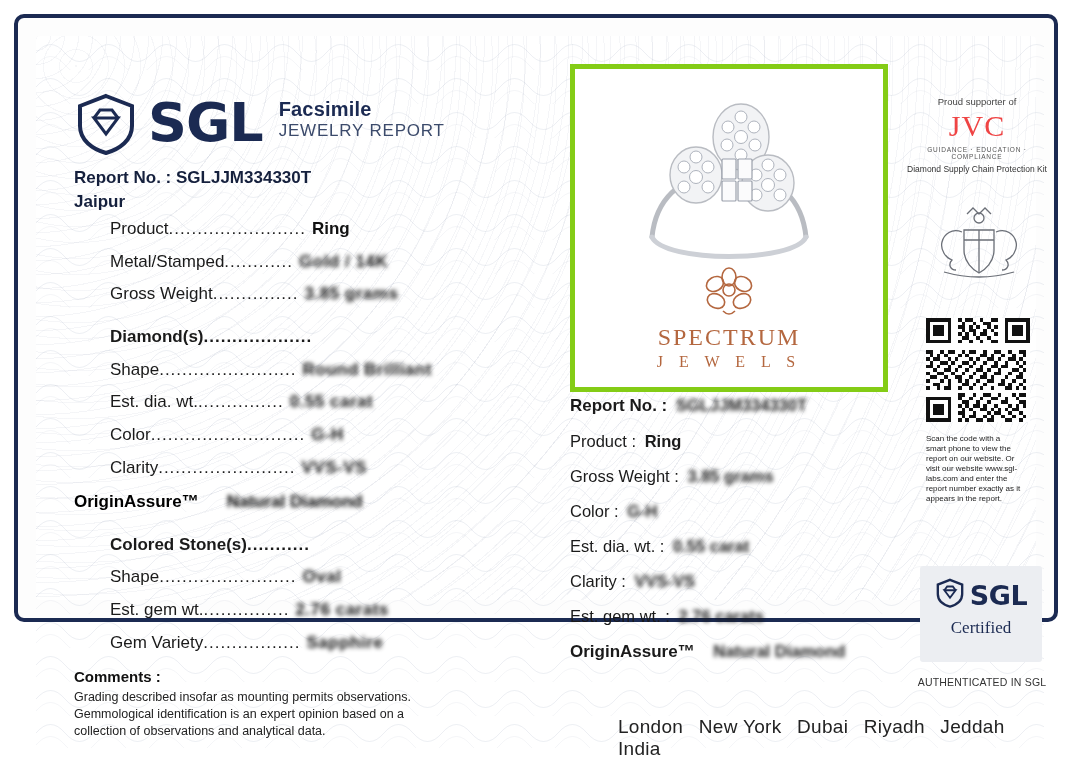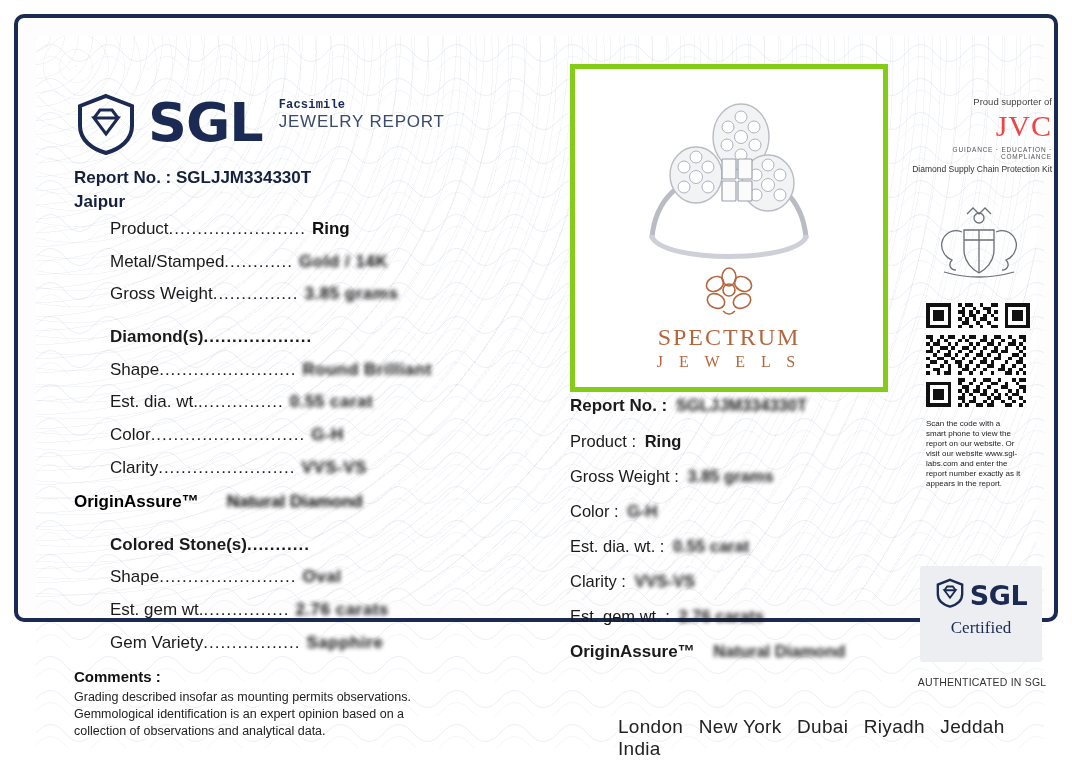--- a/index.html
+++ b/index.html
@@ -67,25 +67,24 @@
     color: #1b2a52;
     letter-spacing: -1px;
     line-height: 54px;
     margin-top: 4px;
   }
   .logo-right {
     margin-top: 6px;
     margin-left: 6px;
   }
   .facsimile {
-    font-size: 12px;
+    font-size: 20px;
     color: #1b2a52;
     font-weight: bold;
     letter-spacing: 0.2px;
-    font-family: Liberation Mono, monospace;
   }
   .jewelry-report {
     font-size: 17px;
     color: #3b4a6b;
     letter-spacing: 0.8px;
     font-weight: 300;
   }
   .report-no-line {
     margin-top: 12px;
     font-size: 17px;
@@ -216,21 +215,21 @@
   .sum-row .v { font-weight: bold; margin-left: 4px; }
   .sum-row .v.blurred { filter: blur(2.1px); }
   .sum-row.strong .k { font-weight: bold; font-size: 17px; }
 
   
   .jvc-block {
     position: absolute;
     left: 884px;
     top: 78px;
     width: 150px;
-    text-align: right;
+    text-align: center;
     color: #333;
   }
   .jvc-proud { font-size: 9.5px; color: #444; }
   .jvc-mark {
     font-family: "Liberation Serif", serif;
     font-size: 30px;
     letter-spacing: 1px;
     color: #ef4444;
     margin: 2px 0 0 0;
   }
@@ -240,21 +239,21 @@
   .crest {
     position: absolute;
     left: 906px;
     top: 188px;
     width: 110px;
     text-align: center;
   }
   .qr-wrap {
     position: absolute;
     left: 908px;
-    top: 285px;
+    top: 300px;
     width: 108px;
   }
   .qr {
     width: 104px; height: 104px;
     background-color: #ffffff;
   }
   .qr-text {
     font-size: 8px;
     color: #222;
     line-height: 1.25;

